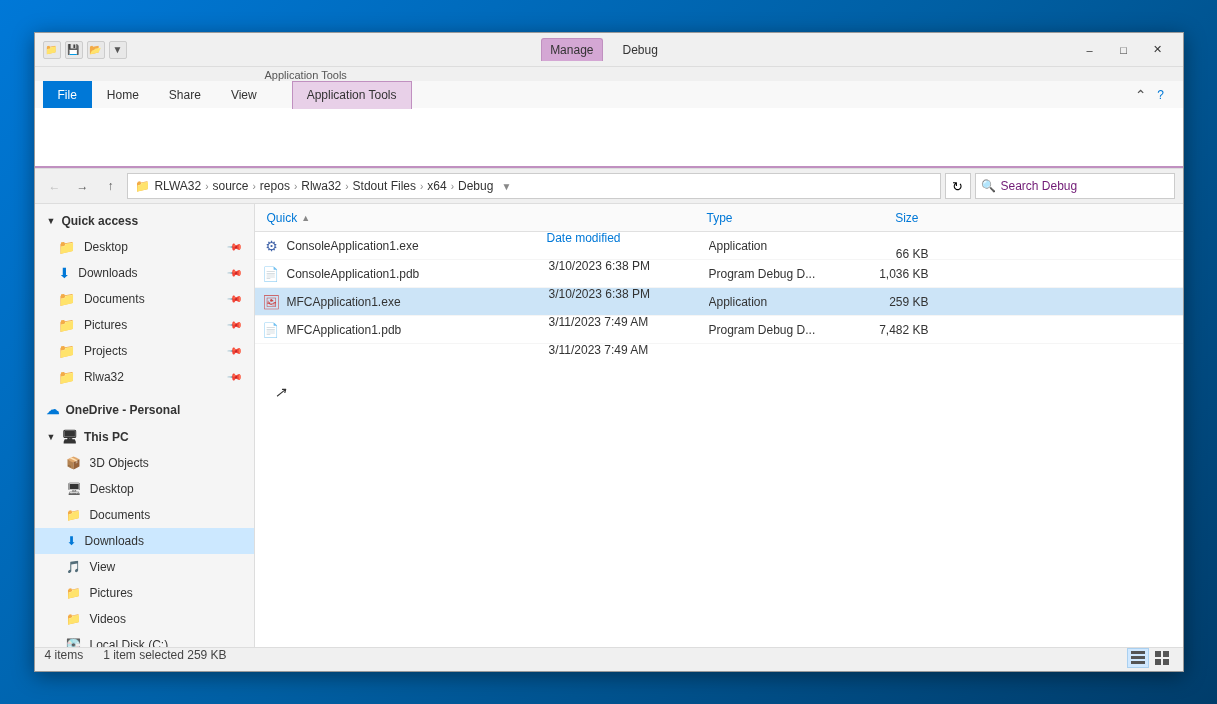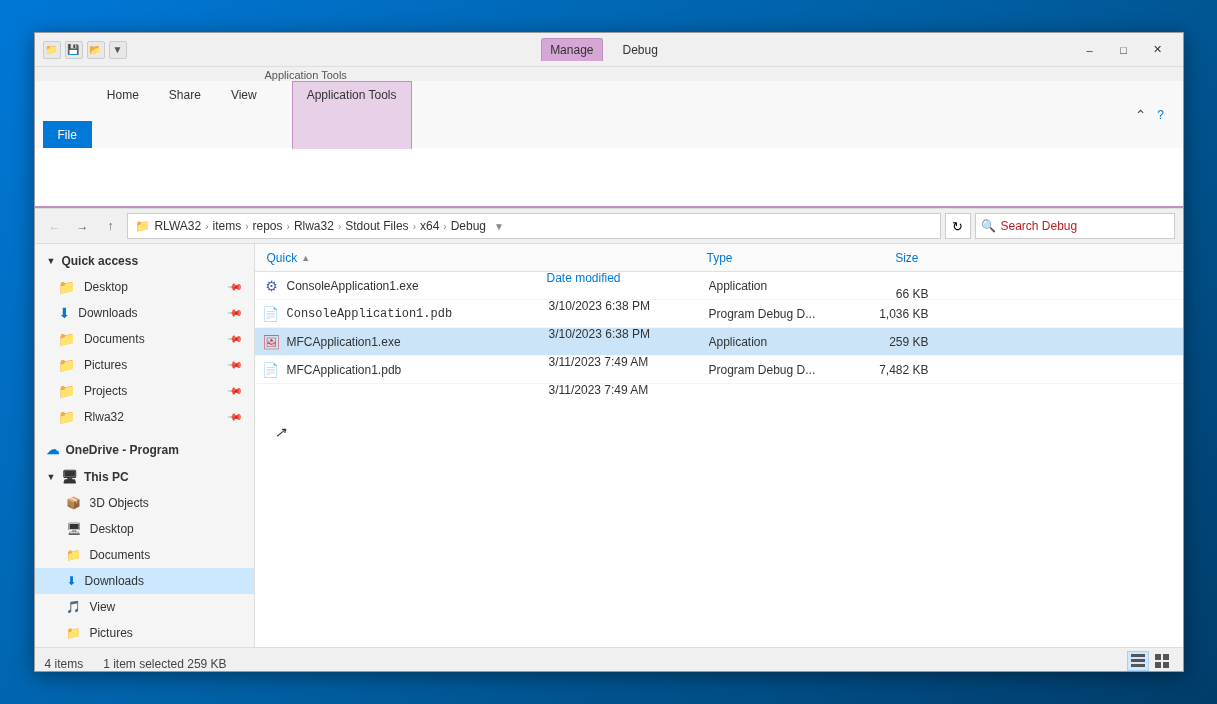--- a/index.html
+++ b/index.html
@@ -106,21 +106,20 @@
     .ribbon-tab.active {
       background: white;
       border-color: #ddd;
       border-bottom-color: white;
       margin-bottom: -1px;
     }
     .ribbon-tab.file {
       background: #0078d7;
       color: white;
       padding: 6px 14px;
-      margin-top: 40px;
     }
     
     .address-bar {
       display: flex;
       align-items: center;
       padding: 4px 8px;
       gap: 4px;
       background: #f0f0f0;
       border-bottom: 1px solid #ddd;
     }
@@ -263,21 +262,21 @@
       text-overflow: ellipsis;
       white-space: nowrap;
     }
     .file-icon { width: 18px; height: 18px; margin-right: 6px; display: flex; align-items: center; justify-content: center; font-size: 14px; }
     
     .status-bar {
       height: 24px;
       background: #f0f0f0;
       border-top: 1px solid #ddd;
       display: flex;
-      align-items: flex-end;
+      align-items: flex-start;
       padding: 0 10px;
       gap: 20px;
       font-size: 12px;
       color: #444;
     }
     .status-right {
       margin-left: auto;
       display: flex;
       gap: 2px;
     }
@@ -335,37 +334,37 @@
   </div>
 
   <div class="address-bar">
     <div class="nav-btn disabled">←</div>
     <div class="nav-btn">→</div>
     <div class="nav-btn">↑</div>
     <div class="address-path">
       <span style="color:#dcb860;">📁</span>
       <span>RLWA32</span>
       <span class="path-sep">›</span>
-      <span>items</span>
+      <span>source</span>
       <span class="path-sep">›</span>
       <span>repos</span>
       <span class="path-sep">›</span>
       <span>Rlwa32</span>
       <span class="path-sep">›</span>
       <span>Stdout Files</span>
       <span class="path-sep">›</span>
       <span>x64</span>
       <span class="path-sep">›</span>
       <span>Debug</span>
       <span style="margin-left:4px; color:#888; font-size:10px;">▼</span>
     </div>
     <div class="refresh-btn">↻</div>
     <div class="search-box">
       <span style="color:#aaa;">🔍</span>
-      <span style="color:#b91c1c;">Search Debug</span>
+      <span style="color:#701a75;">Search Debug</span>
     </div>
   </div>
 
   <div class="main-area">
 
     <div class="sidebar">
 
       <div class="sidebar-section-header">
         <span style="font-size:9px;">▼</span>
         <span>Quick access</span>
@@ -397,21 +396,21 @@
         <span class="pin-icon">📌</span>
       </div>
       <div class="sidebar-item">
         <span class="folder-icon">📁</span>
         <span>Rlwa32</span>
         <span class="pin-icon">📌</span>
       </div>
 
       <div class="sidebar-section-header" style="margin-top:6px;">
         <span style="color:#0078d7; font-size:13px;">☁</span>
-        <span>OneDrive - Program</span>
+        <span>OneDrive - Personal</span>
       </div>
 
       <div class="sidebar-section-header">
         <span style="font-size:9px;">▼</span>
         <span style="font-size:13px;">🖥</span>
         <span>This PC</span>
       </div>
 
       <div class="sidebar-item" style="padding-left:32px;">
         <span>📦</span>
@@ -468,21 +467,21 @@
       <div class="file-row">
         <div class="file-icon" style="color:#4466aa;">⚙</div>
         <div class="file-cell col-name" style="width:262px;">ConsoleApplication1.exe</div>
         <div class="file-cell col-date">3/10/2023 6:38 PM</div>
         <div class="file-cell col-type">Application</div>
         <div class="file-cell col-size" style="text-align:right; width:80px;margin-top:16px;">66 KB</div>
       </div>
 
       <div class="file-row">
         <div class="file-icon" style="color:#888;">📄</div>
-        <div class="file-cell col-name" style="width:262px;font-family:Liberation Mono, monospace;">ConsoleApplication1.pdb</div>
+        <div class="file-cell col-name" style="width:262px;">ConsoleApplication1.pdb</div>
         <div class="file-cell col-date">3/10/2023 6:38 PM</div>
         <div class="file-cell col-type">Program Debug D...</div>
         <div class="file-cell col-size" style="text-align:right; width:80px;">1,036 KB</div>
       </div>
 
       <div class="file-row selected">
         <div class="file-icon" style="color:#cc4444;">🖼</div>
         <div class="file-cell col-name" style="width:262px;">MFCApplication1.exe</div>
         <div class="file-cell col-date">3/11/2023 7:49 AM</div>
         <div class="file-cell col-type">Application</div>

